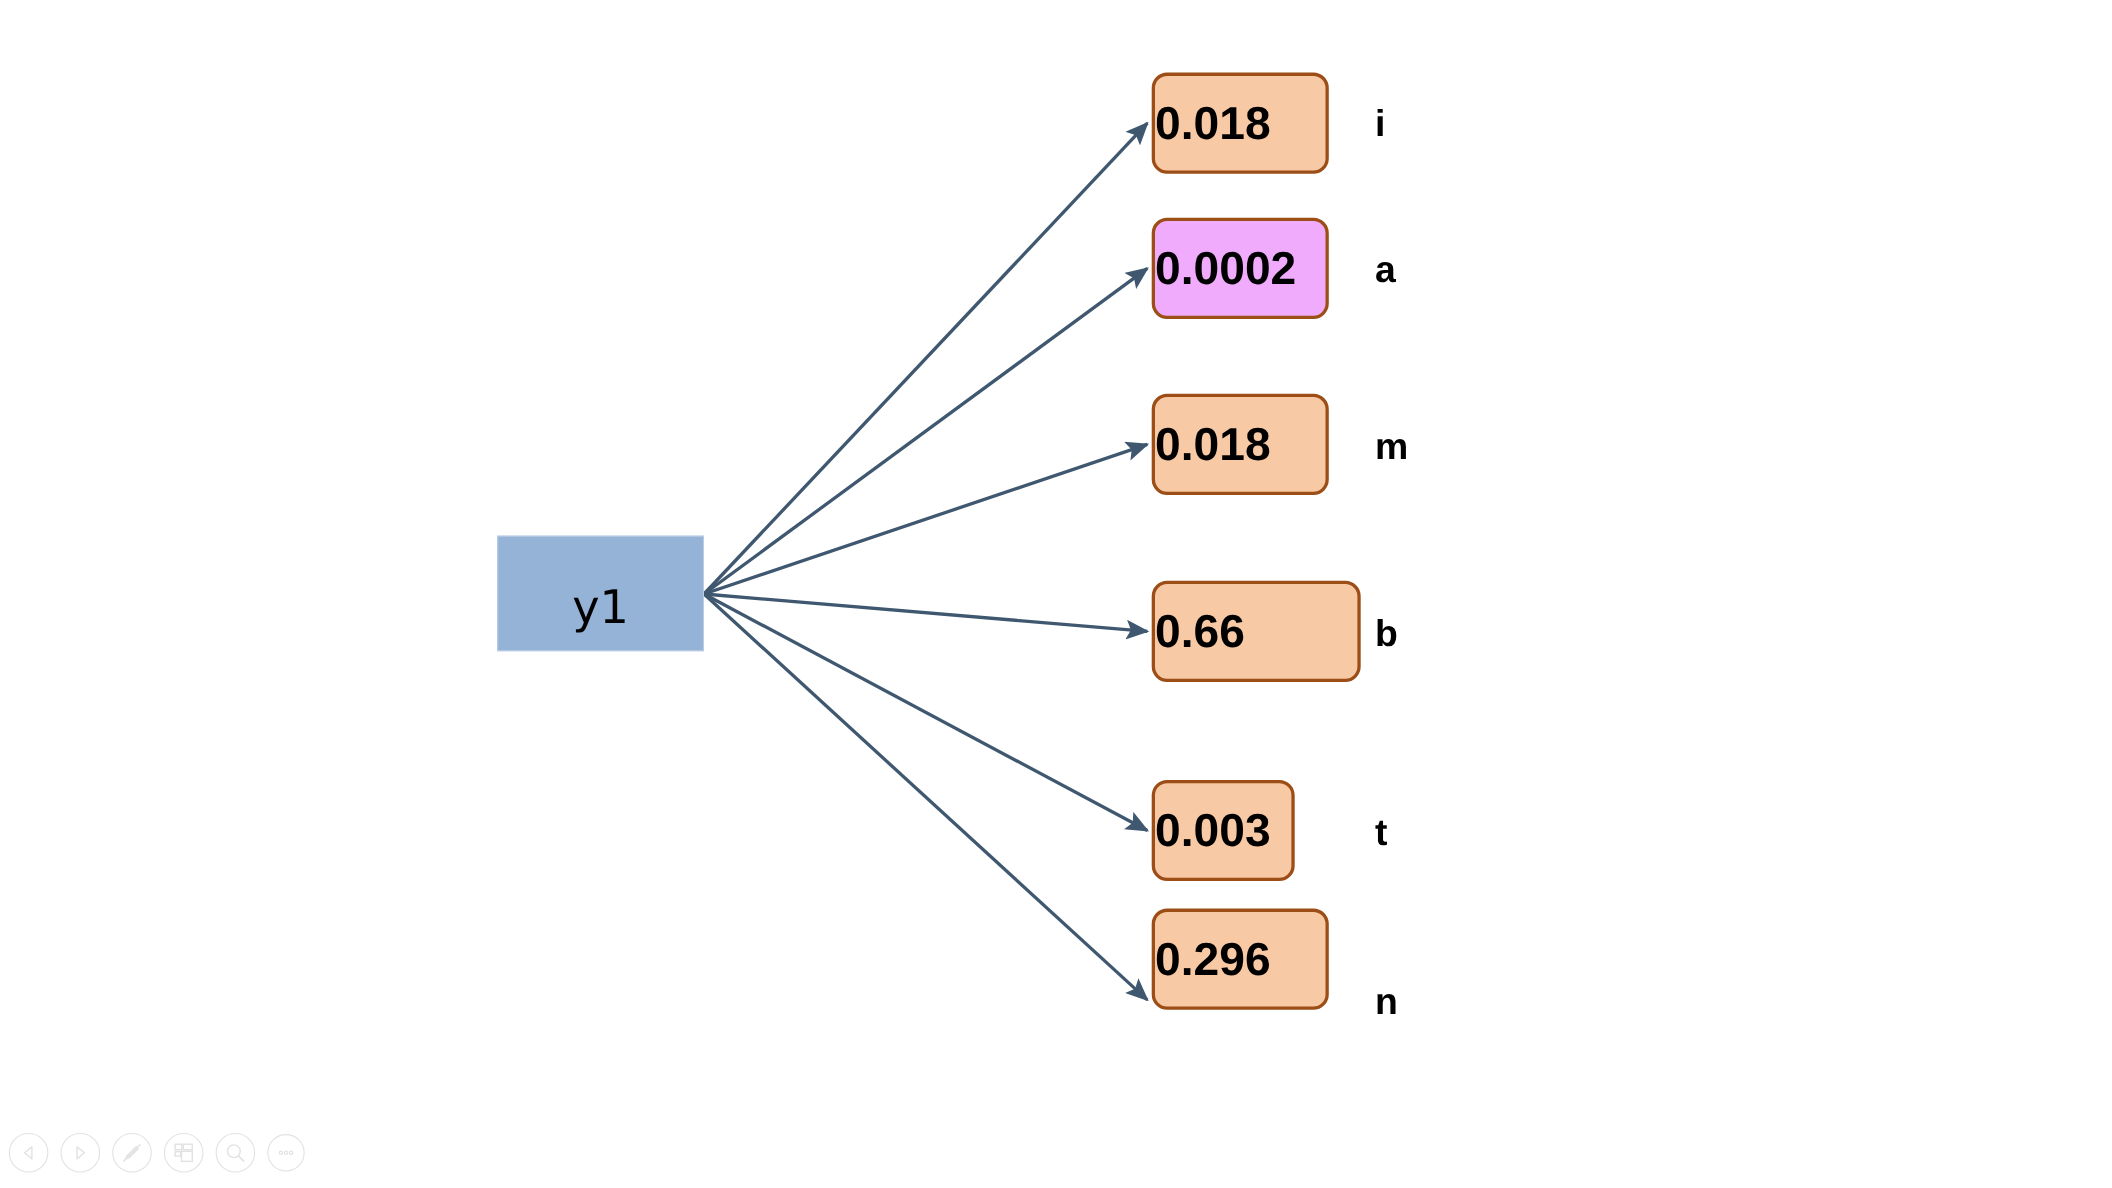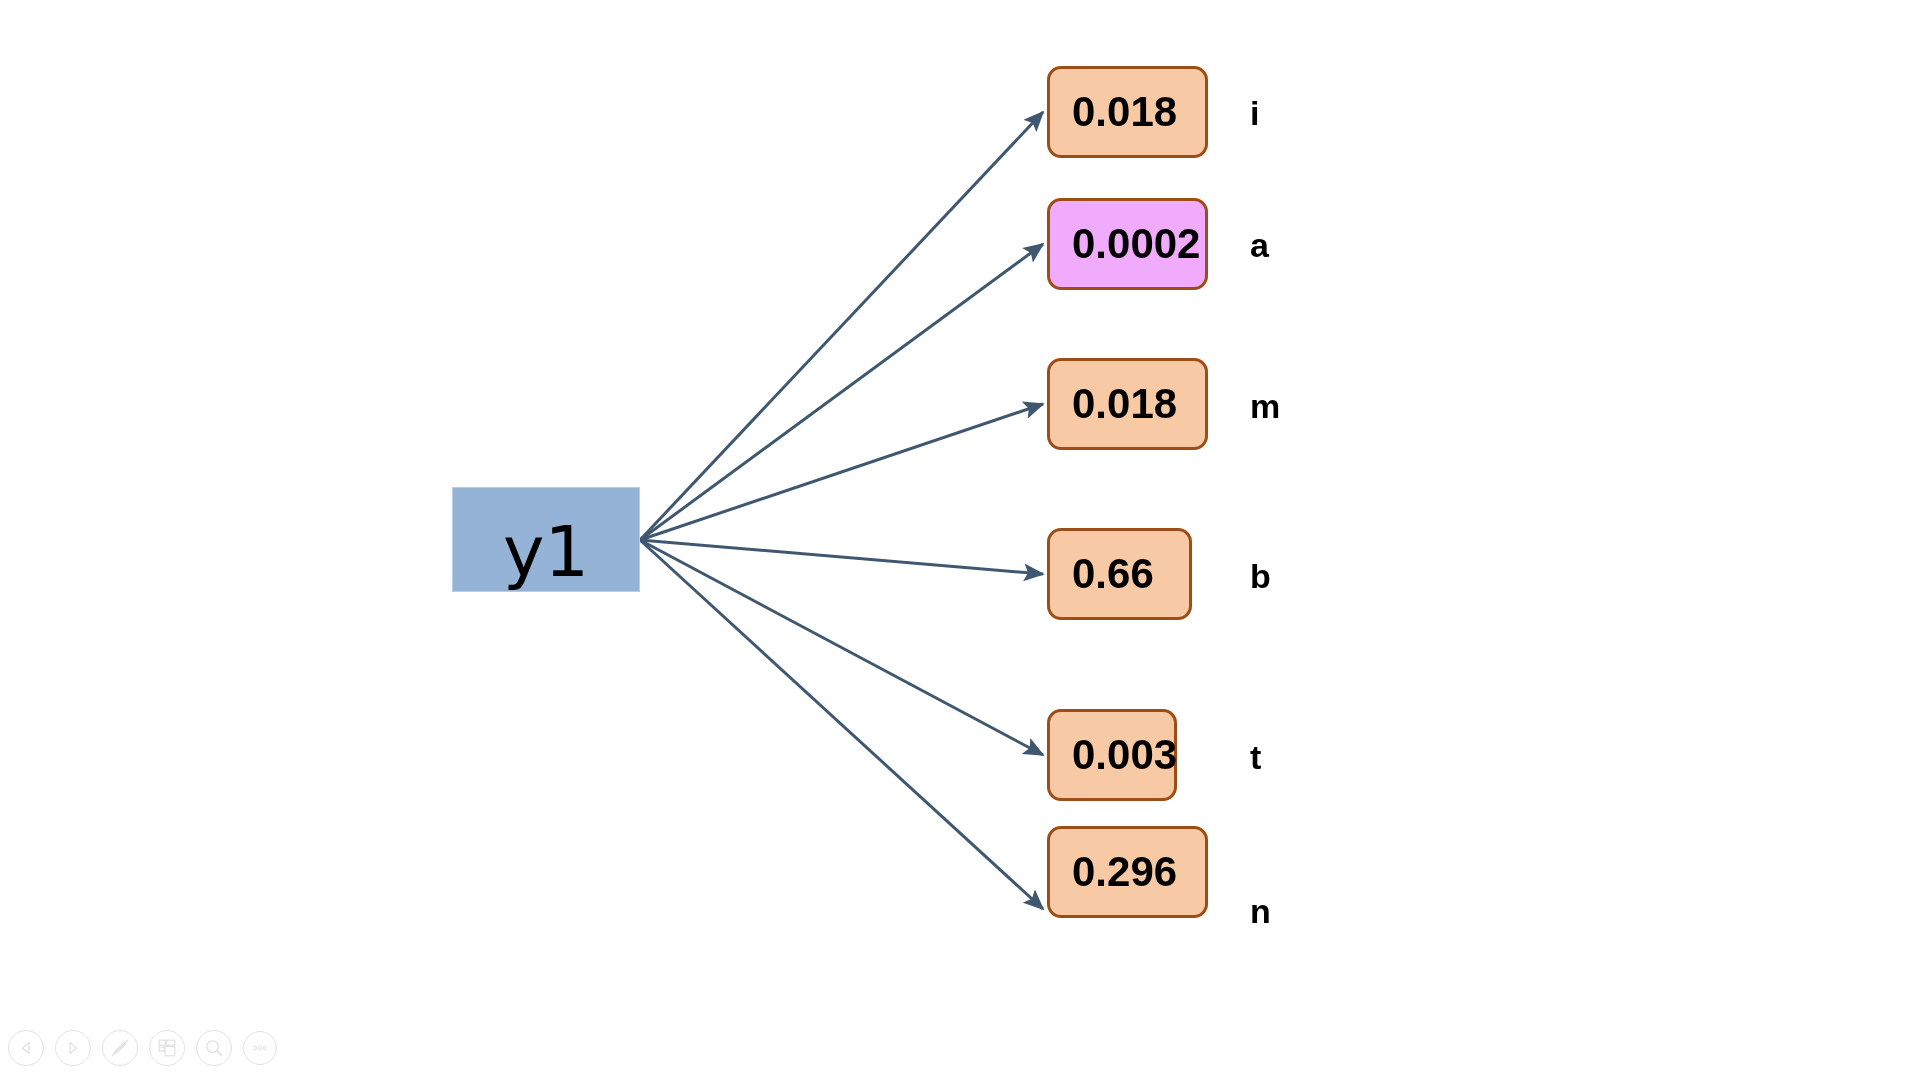--- a/index.html
+++ b/index.html
@@ -37,21 +37,21 @@
     position: absolute;
     box-sizing: border-box;
     background: #95b3d7;
     border: 1px solid #b8cce4;
     display: flex;
     align-items: center;
     justify-content: center;
   }
   .source-node .source-label {
     font-family: "DejaVu Sans", sans-serif;
-    font-size: 70px;
+    font-size: 42px;
     font-weight: 400;
     color: #000000;
     line-height: 1;
     letter-spacing: 0px;
     margin-top: 24px;
   }
 
   
   .target-node {
     position: absolute;
@@ -62,21 +62,20 @@
     display: flex;
     align-items: center;
     justify-content: flex-start;
   }
   .target-node .target-value {
     font-family: "Liberation Sans", sans-serif;
     font-size: 42px;
     font-weight: bold;
     color: #000000;
     white-space: nowrap;
-    padding-left: 22px;
     line-height: 1;
   }
 
   .target-tag {
     position: absolute;
     font-family: "Liberation Sans", sans-serif;
     font-size: 34px;
     font-weight: bold;
     color: #000000;
     line-height: 1;
@@ -137,21 +136,21 @@
       </div>
       <div class="target-tag" style="left: 1250px; top: 96px;">i</div>
       <div class="target-node" style="left: 1047px; top: 198px; width: 161px; height: 92px; background: #f0abfc; border-color: rgb(156, 78, 22);">
         <span class="target-value">0.0002</span>
       </div>
       <div class="target-tag" style="left: 1250px; top: 228px;">a</div>
       <div class="target-node" style="left: 1047px; top: 358px; width: 161px; height: 92px; background: rgb(248, 201, 165); border-color: rgb(156, 78, 22);">
         <span class="target-value">0.018</span>
       </div>
       <div class="target-tag" style="left: 1250px; top: 389px;">m</div>
-      <div class="target-node" style="left: 1047px; top: 528px; width: 145px; height: 92px; background: rgb(248, 201, 165); border-color: rgb(156, 78, 22);">
+      <div class="target-node" style="left: 1047px; top: 528px; width: 190px; height: 92px; background: rgb(248, 201, 165); border-color: rgb(156, 78, 22);">
         <span class="target-value">0.66</span>
       </div>
       <div class="target-tag" style="left: 1250px; top: 559px;">b</div>
       <div class="target-node" style="left: 1047px; top: 709px; width: 130px; height: 92px; background: rgb(248, 201, 165); border-color: rgb(156, 78, 22);">
         <span class="target-value">0.003</span>
       </div>
       <div class="target-tag" style="left: 1250px; top: 740px;">t</div>
       <div class="target-node" style="left: 1047px; top: 826px; width: 161px; height: 92px; background: rgb(248, 201, 165); border-color: rgb(156, 78, 22);">
         <span class="target-value">0.296</span>
       </div>

